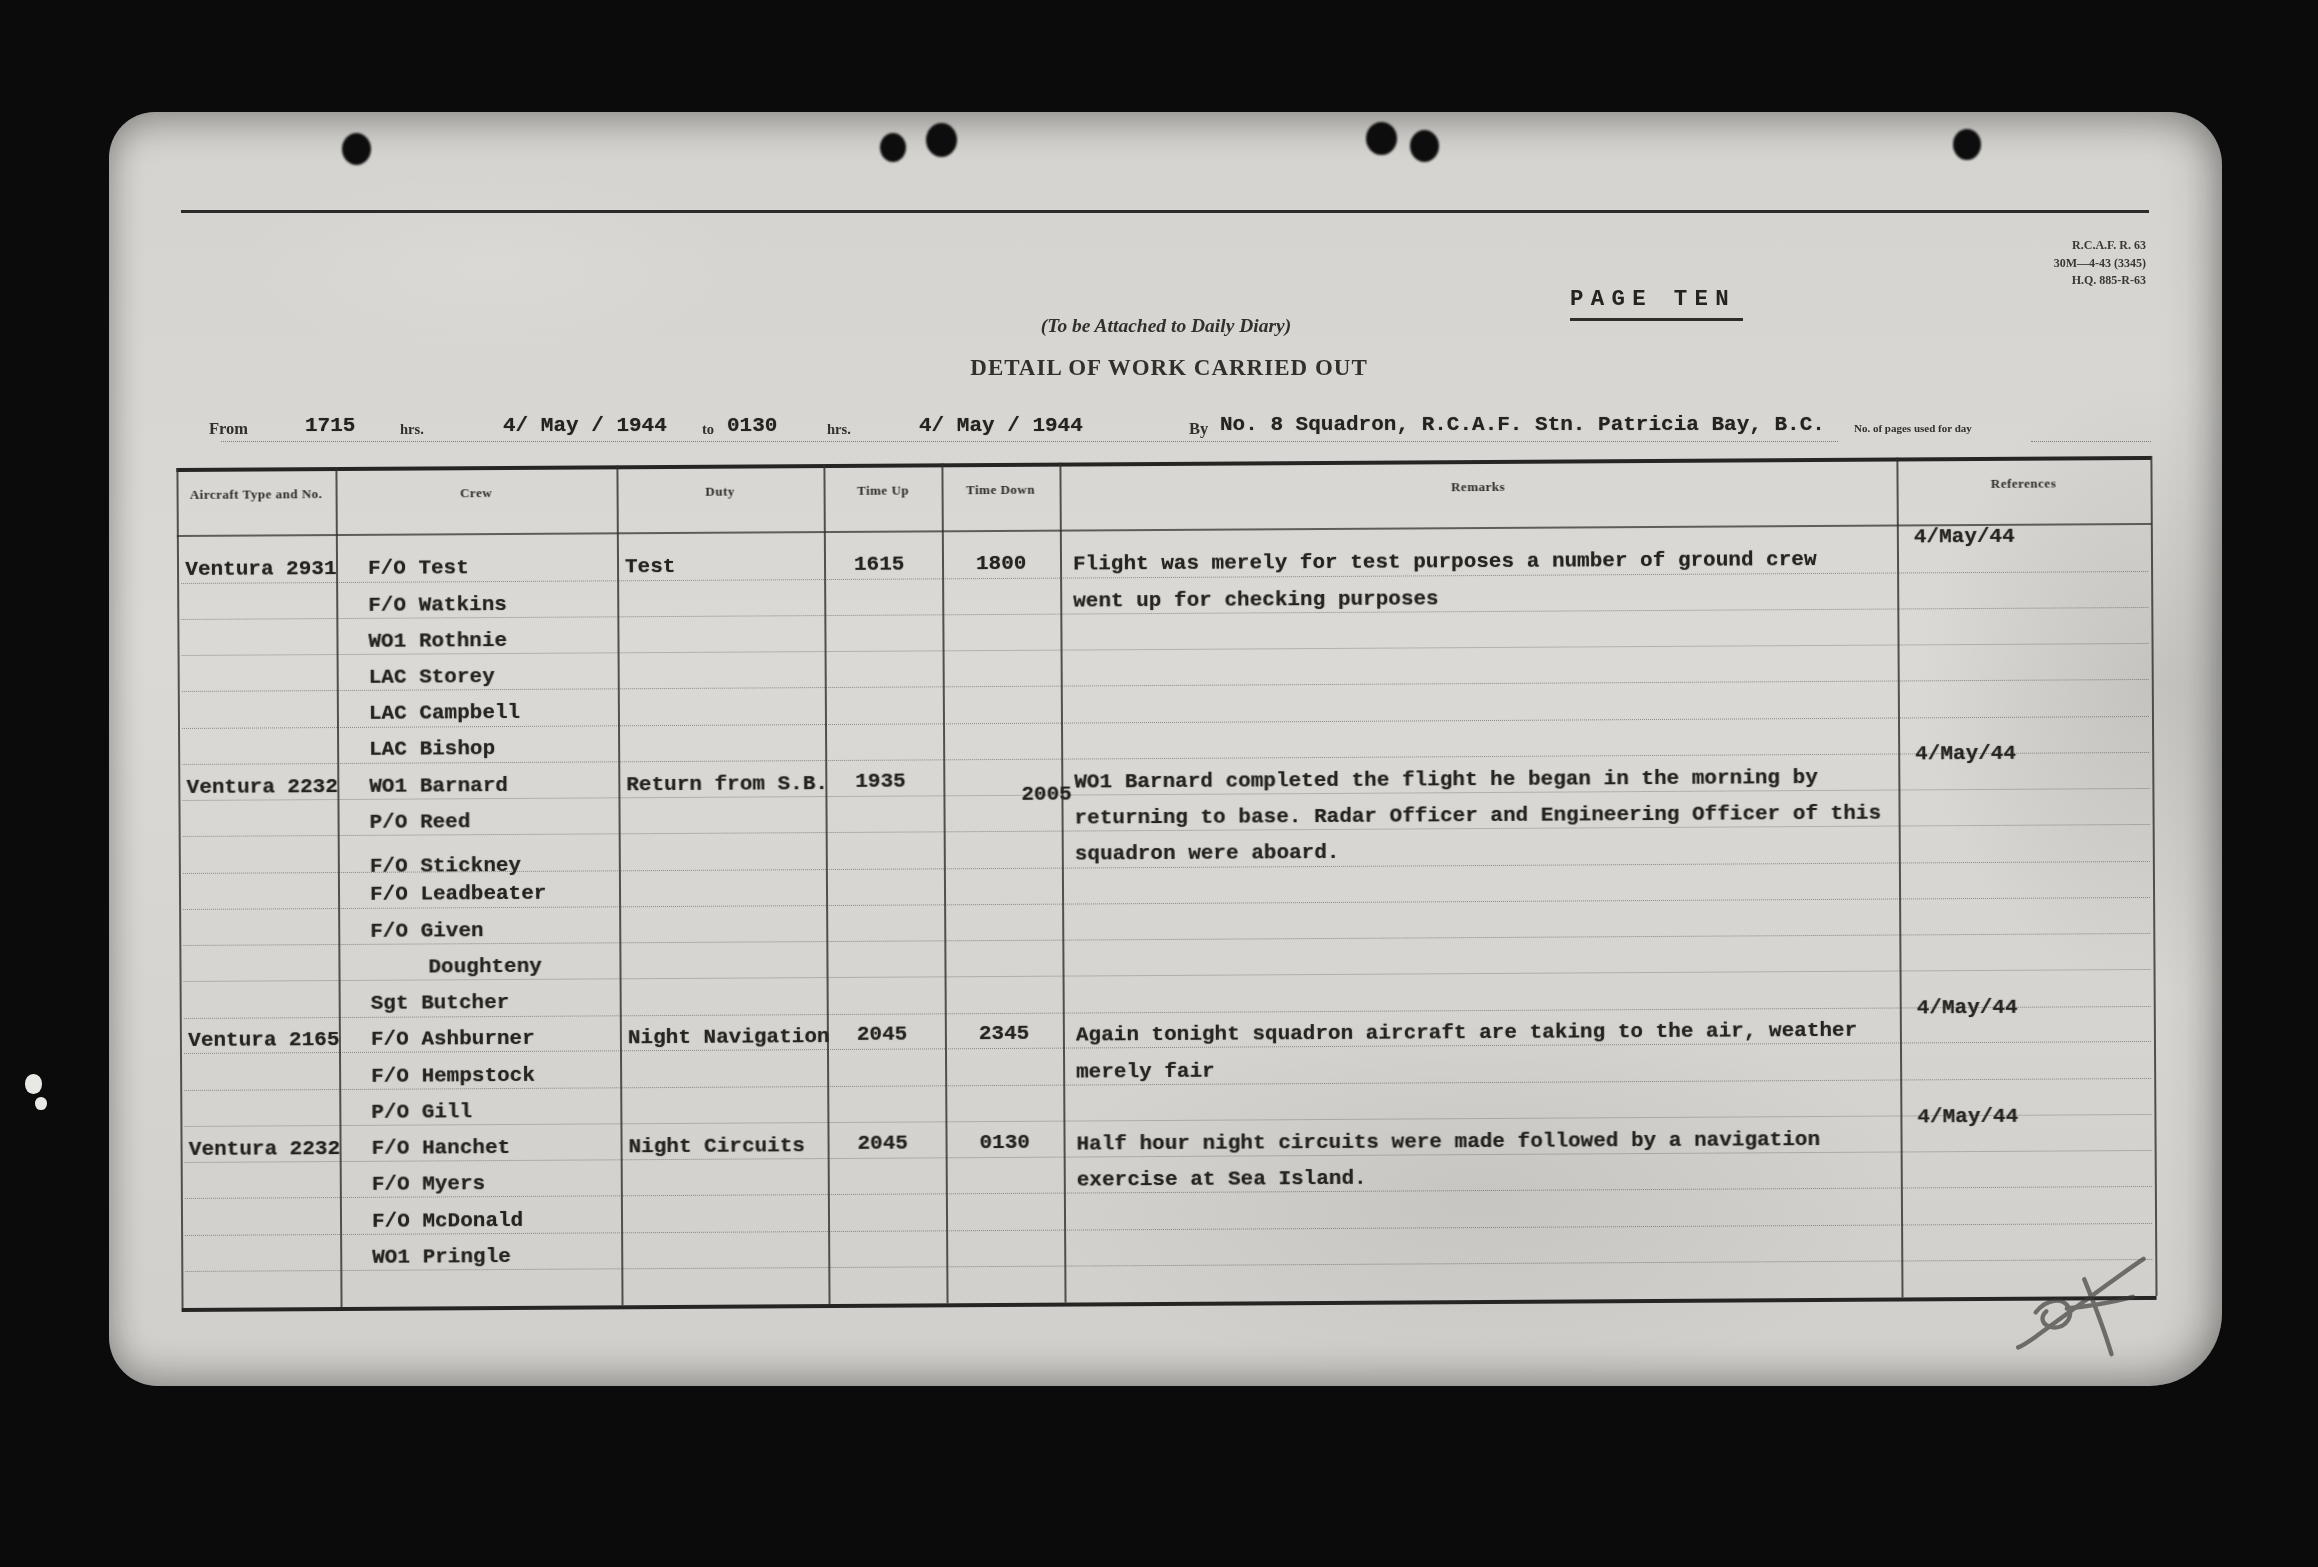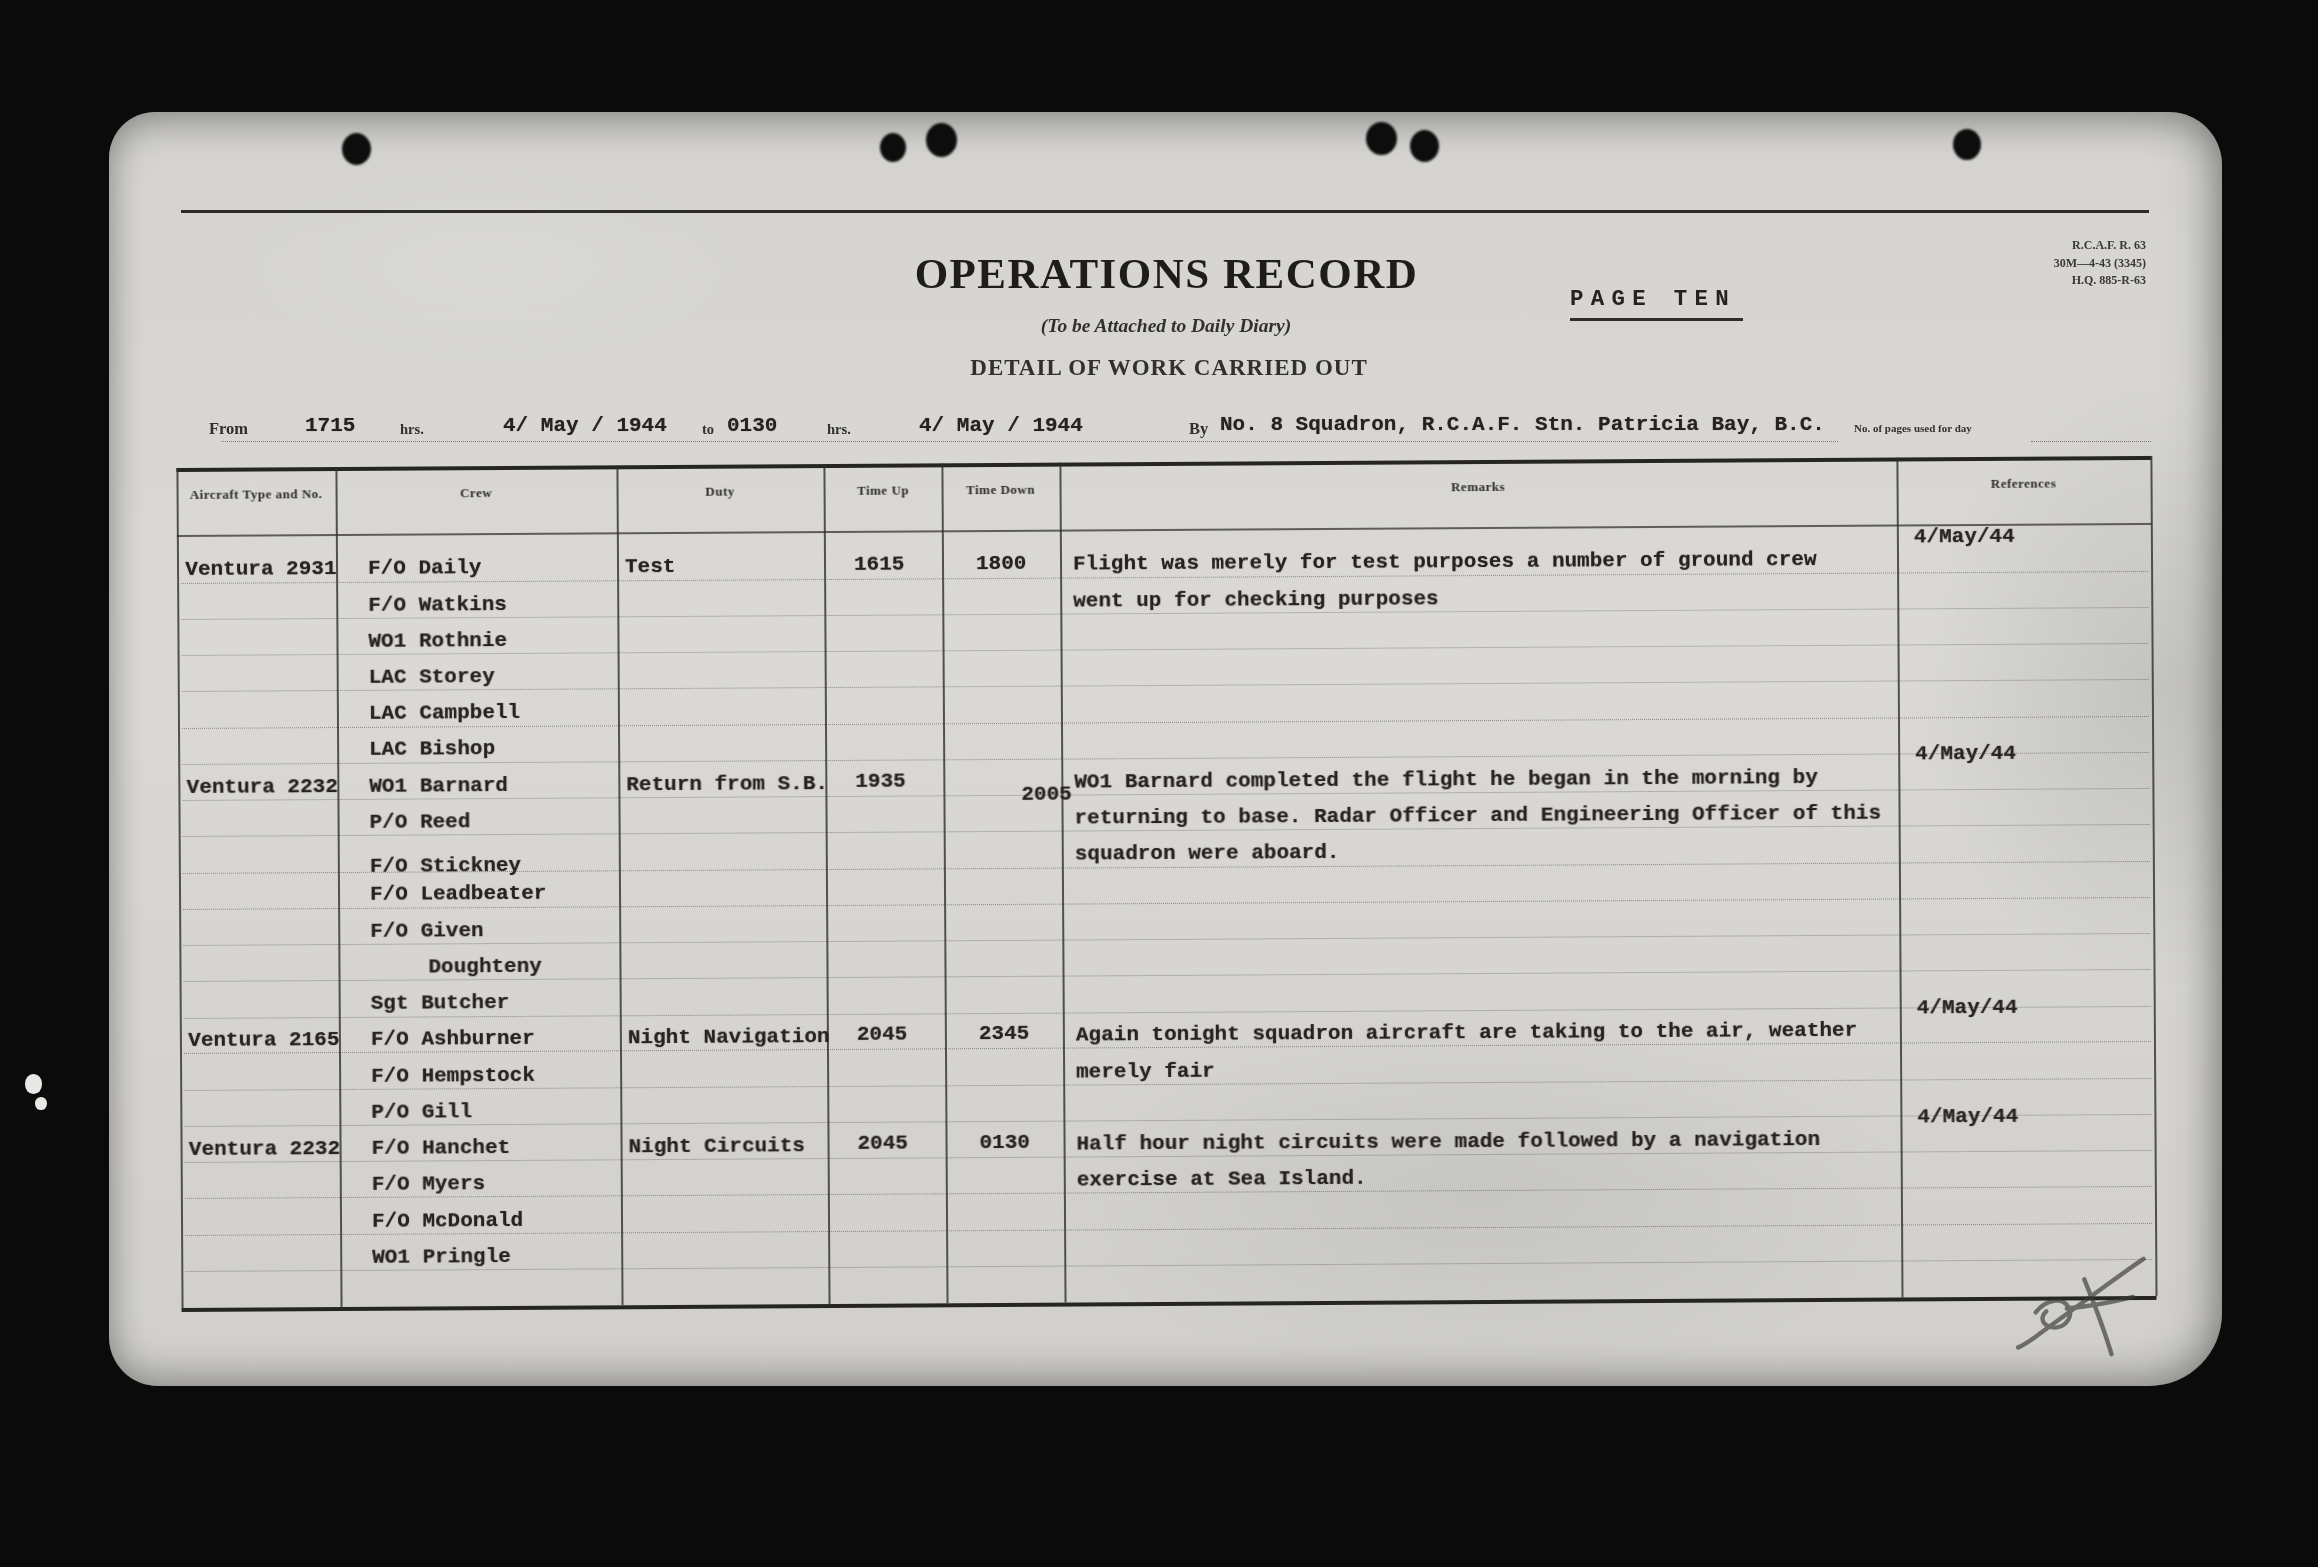--- a/index.html
+++ b/index.html
@@ -59,21 +59,20 @@
   <div class="speck" style="left:25px;top:1074px;width:16.5px;height:19.5px;"></div>
   <div class="speck" style="left:35px;top:1097px;width:11.7px;height:12.6px;"></div>
 
   <div class="toprule"></div>
   <div class="codes">
     <div>R.C.A.F. R. 63</div>
     <div>30M—4-43 (3345)</div>
     <div>H.Q. 885-R-63</div>
   </div>
 
-  <div class="printed title">OPERATIONS RECORD</div>
   <div class="printed subtitle">(To be Attached to Daily Diary)</div>
   <div class="pagelabel">PAGE TEN</div>
   <div class="printed sectitle">DETAIL OF WORK CARRIED OUT</div>
 
   <div class="fromline">
     <div class="leader" style="left:221px;top:441px;width:1617px;"></div>
     <div class="leader" style="left:2031px;top:441px;width:120px;"></div>
     <span class="printed" style="left:209px;top:419px;">From</span>
     <span class="typed" style="left:305px;top:414px;">1715</span>
     <span class="printed" style="left:400px;top:421px;font-size:14.6px;">hrs.</span>
@@ -124,21 +123,21 @@
     <div class="dotl" style="top:550px;"></div>
     <div class="dotl" style="top:585px;"></div>
     <div class="dotl" style="top:622px;"></div>
     <div class="dotl" style="top:658px;"></div>
     <div class="dotl" style="top:694px;"></div>
     <div class="dotl" style="top:730px;"></div>
     <div class="dotl" style="top:767px;"></div>
     <div class="dotl" style="top:803px;"></div>
 
     <span class="typed" style="left:8.3px;top:90px;">Ventura 2931</span>
-    <span class="typed" style="left:191px;top:90px;">F/O Daily</span>
+    <span class="typed" style="left:191px;top:90px;">F/O Test</span>
     <span class="typed" style="left:191px;top:127px;">F/O Watkins</span>
     <span class="typed" style="left:191px;top:163px;">WO1 Rothnie</span>
     <span class="typed" style="left:191px;top:199px;">LAC Storey</span>
     <span class="typed" style="left:191px;top:235px;">LAC Campbell</span>
     <span class="typed" style="left:191px;top:271px;">LAC Bishop</span>
     <span class="typed" style="left:448px;top:90px;">Test</span>
     <span class="typed" style="left:677px;top:89px;">1615</span>
     <span class="typed" style="left:799px;top:89px;">1800</span>
     <span class="typed" style="left:896px;top:90px;">Flight was merely for test purposes a number of ground crew</span>
     <span class="typed" style="left:896px;top:127px;">went up for checking purposes</span>

